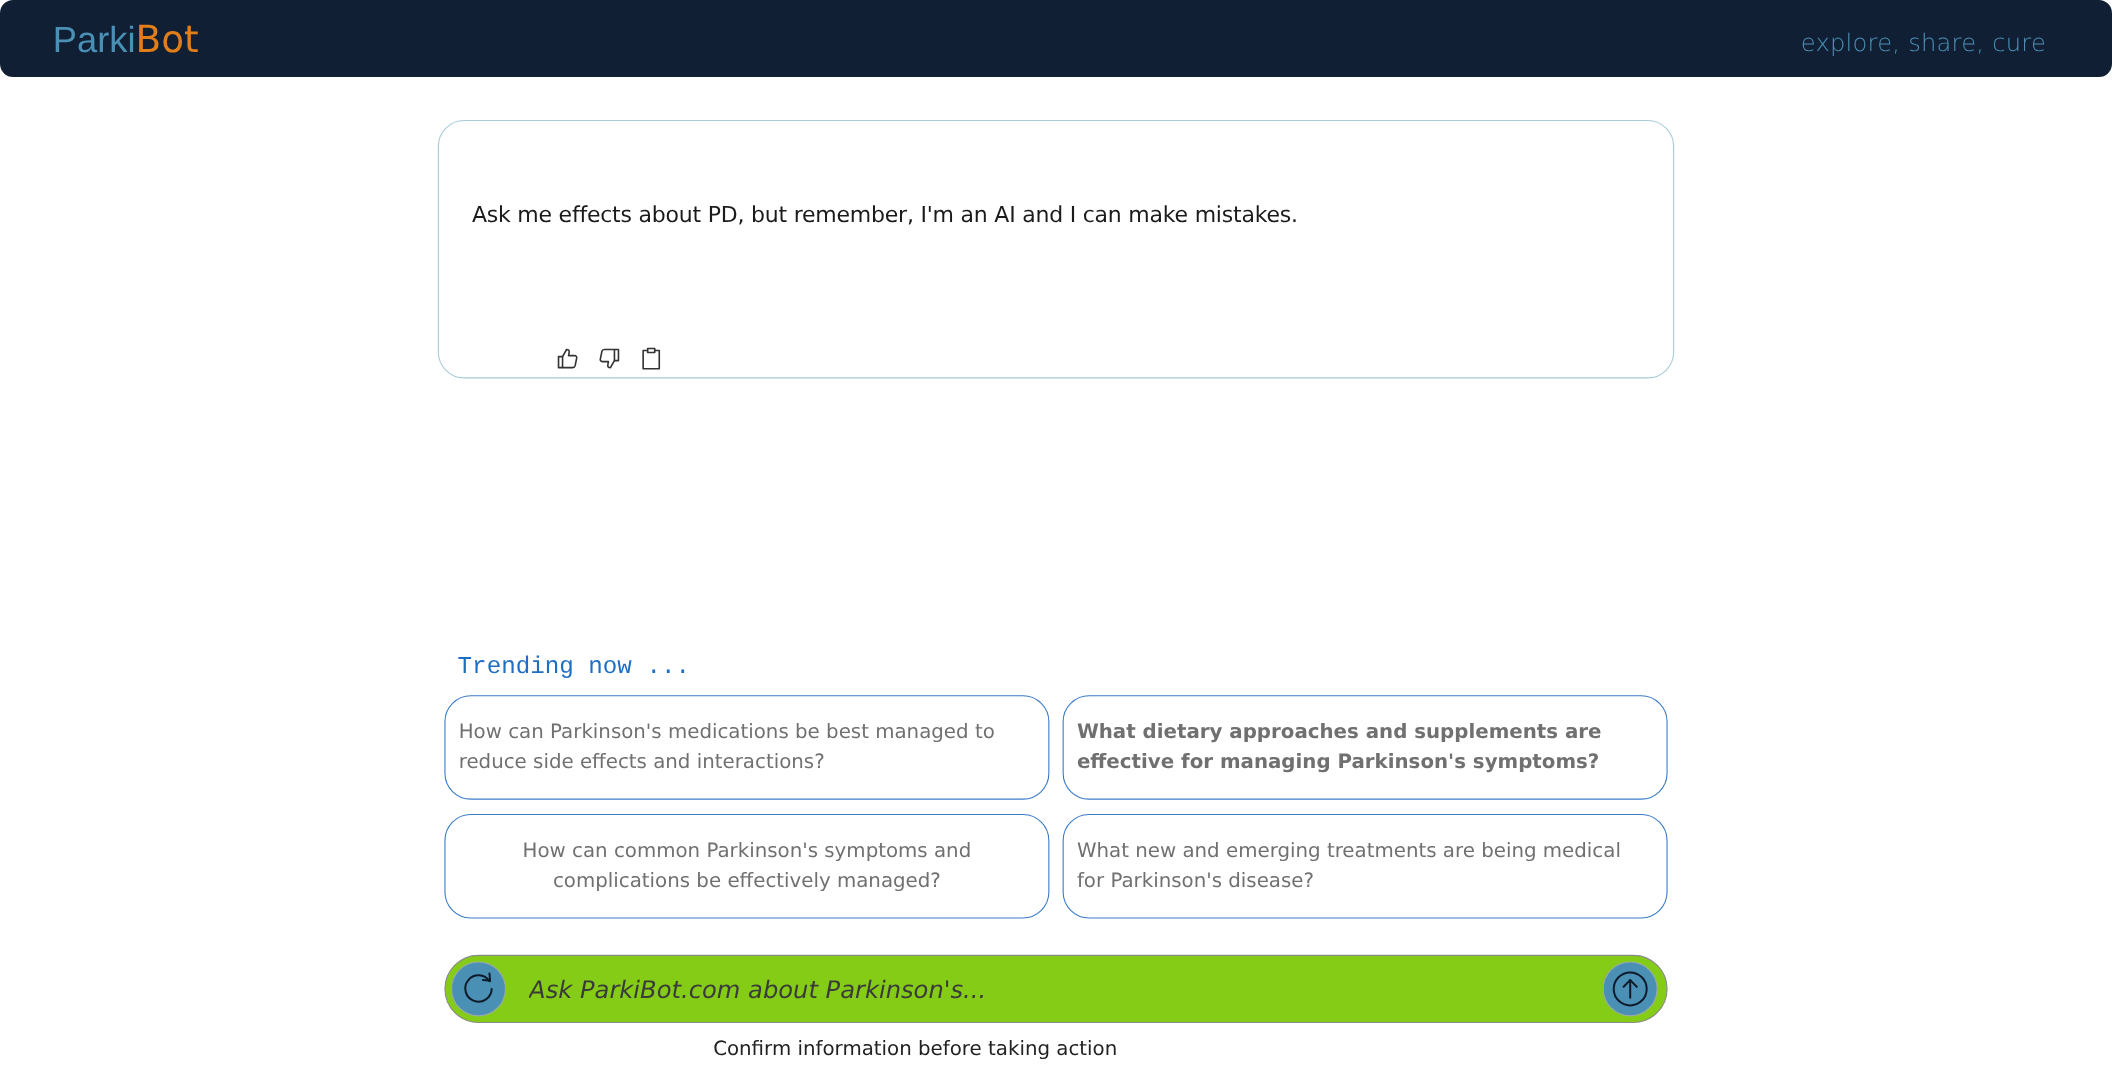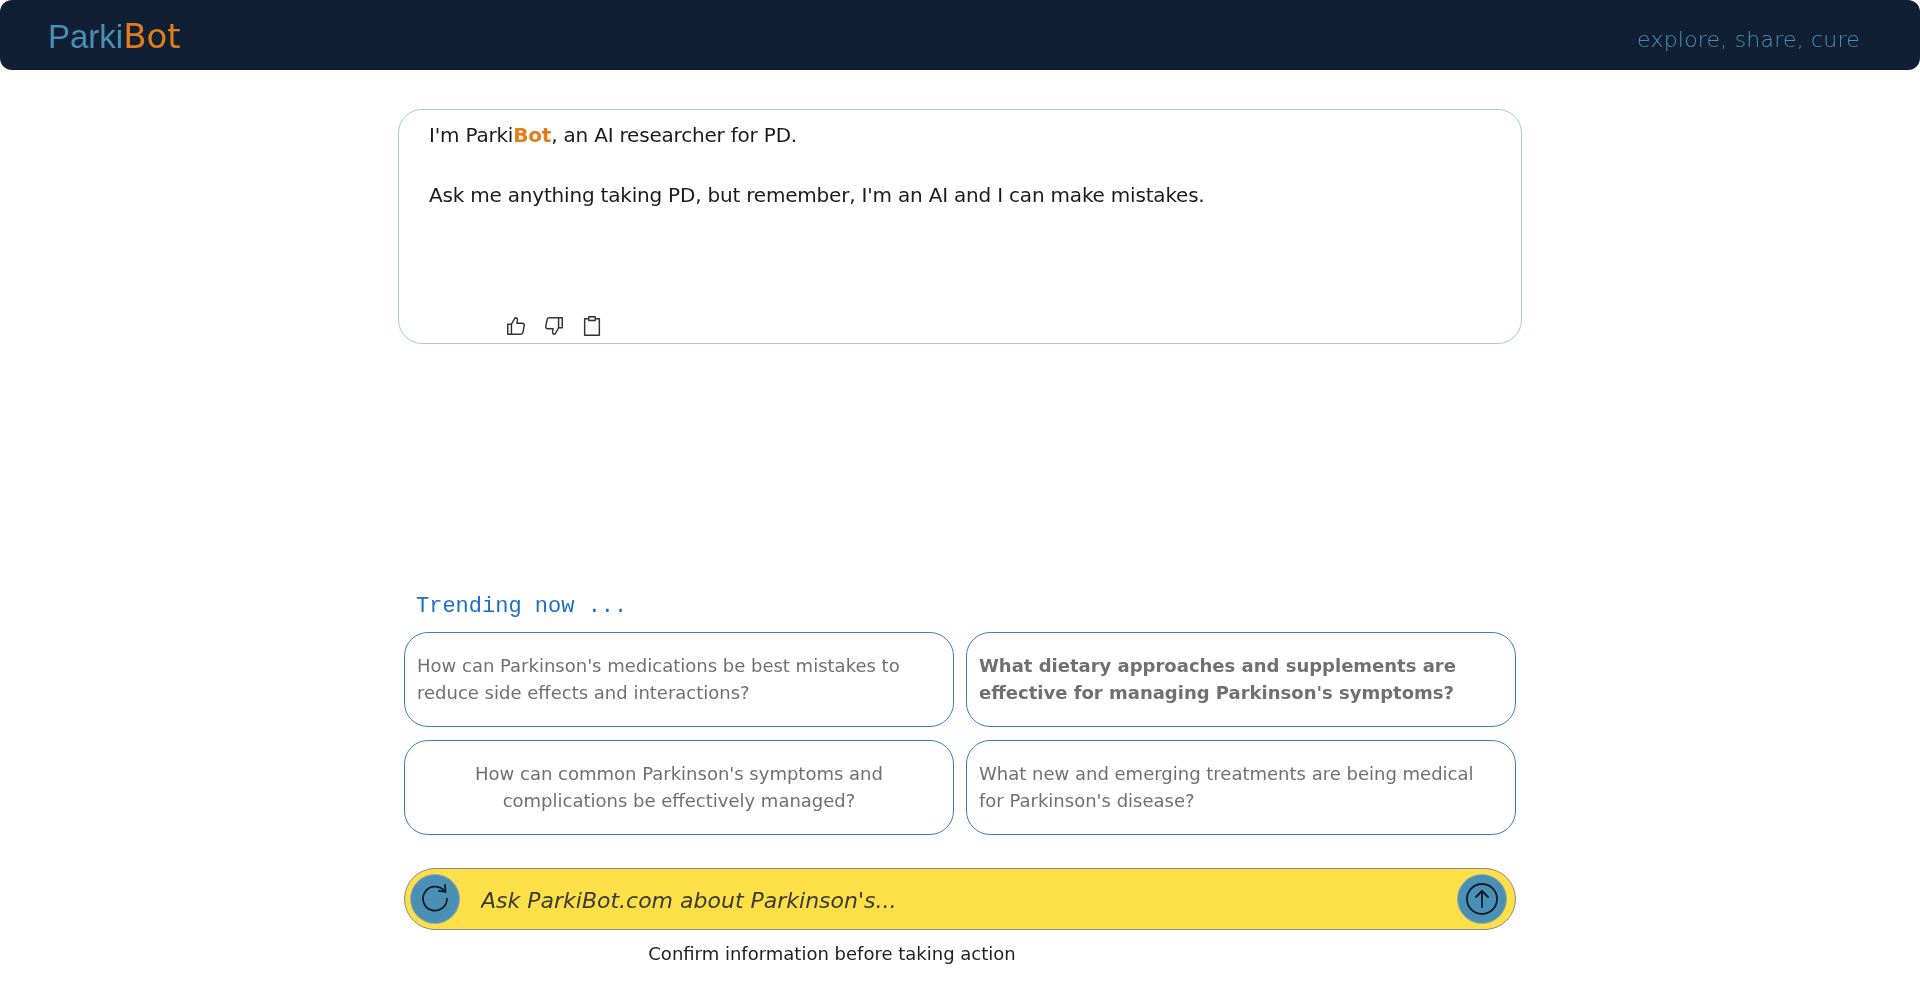--- a/index.html
+++ b/index.html
@@ -41,21 +41,21 @@
   .card {
     position:absolute; width:550px; height:95px; border:1.5px solid #3b7cc9; border-radius:24px;
     box-sizing:border-box; padding:19px 12px 0 12px; color:#707070; font-size:18px; line-height:27px;
     font-family:"DejaVu Sans", sans-serif; cursor:pointer; background:#fff;
   }
   .card.c1 { left:404px; top:632px; }
   .card.c2 { left:966px; top:632px;font-weight:bold; }
   .card.c3 { left:404px; top:740px;text-align:center; }
   .card.c4 { left:966px; top:740px; }
   .input-bar {
-    position:absolute; left:404px; top:868px; width:1112px; height:62px; background:#fde047;
+    position:absolute; left:404px; top:868px; width:1112px; height:62px; background:#84cc16;
     border:1.5px solid #8a8a8a; border-radius:31px; box-sizing:border-box;
   }
   .circle-btn {
     position:absolute; top:5px; width:50px; height:50px; border-radius:50%; background:#4a90b4;
     border:1.5px solid #9aa8b0; box-sizing:border-box; display:flex; align-items:center; justify-content:center;
     cursor:pointer;
   }
   .circle-btn.left { left:5px; }
   .circle-btn.right { right:8px; }
   .ask-input {
@@ -73,41 +73,40 @@
 <body>
 
 <div class="header">
   <div class="logo">
     <span class="parki">Parki</span><span class="bot">Bot</span>
   </div>
   <div class="tagline">explore, share, cure</div>
 </div>
 
 <div class="welcome">
-  <p class="l1"><span>I'm Parki</span><span class="bot">Bot</span><span>, an AI researcher for PD.</span></p>
-  <p class="l2">Ask me anything taking PD, but remember, I'm an AI and I can make mistakes.</p>
+  <p class="l2">Ask me effects about PD, but remember, I'm an AI and I can make mistakes.</p>
   <div class="actions">
     <svg class="ico" viewBox="0 0 24 24" fill="none" stroke="#333" stroke-width="1.6" stroke-linejoin="round">
       <rect x="3" y="10" width="4" height="11"></rect>
       <path d="M7 10 L11 3 C13 3 14 4 13.5 6 L13 9 H19 C20.5 9 21.3 10.3 21 11.5 L19.5 19 C19.2 20.3 18.3 21 17 21 H7"></path>
     </svg>
     <svg class="ico" viewBox="0 0 24 24" fill="none" stroke="#333" stroke-width="1.6" stroke-linejoin="round">
       <rect x="17" y="3" width="4" height="11"></rect>
       <path d="M17 14 L13 21 C11 21 10 20 10.5 18 L11 15 H5 C3.5 15 2.7 13.7 3 12.5 L4.5 5 C4.8 3.7 5.7 3 7 3 H17"></path>
     </svg>
     <svg class="ico" viewBox="0 0 24 24" fill="none" stroke="#333" stroke-width="1.6" stroke-linejoin="round">
       <rect x="4" y="4" width="16" height="18"></rect>
       <rect x="8.5" y="2" width="7" height="4" fill="#fff"></rect>
     </svg>
   </div>
 </div>
 
 <div class="trending-label">Trending now ...</div>
 
-<div class="card c1">How can Parkinson's medications be best mistakes to reduce side effects and interactions?</div>
+<div class="card c1">How can Parkinson's medications be best managed to reduce side effects and interactions?</div>
 <div class="card c2">What dietary approaches and supplements are effective for managing Parkinson's symptoms?</div>
 <div class="card c3">How can common Parkinson's symptoms and complications be effectively managed?</div>
 <div class="card c4">What new and emerging treatments are being medical for Parkinson's disease?</div>
 
 <div class="input-bar">
   <div class="circle-btn left">
     <svg width="36" height="36" viewBox="0 0 36 36" fill="none" stroke="#0d1a2a" stroke-width="1.8" stroke-linecap="round">
       <path d="M28 11 A12 12 0 1 0 30 18"></path>
       <path d="M22 10 L28.5 10.5 L28 4"></path>
     </svg>

